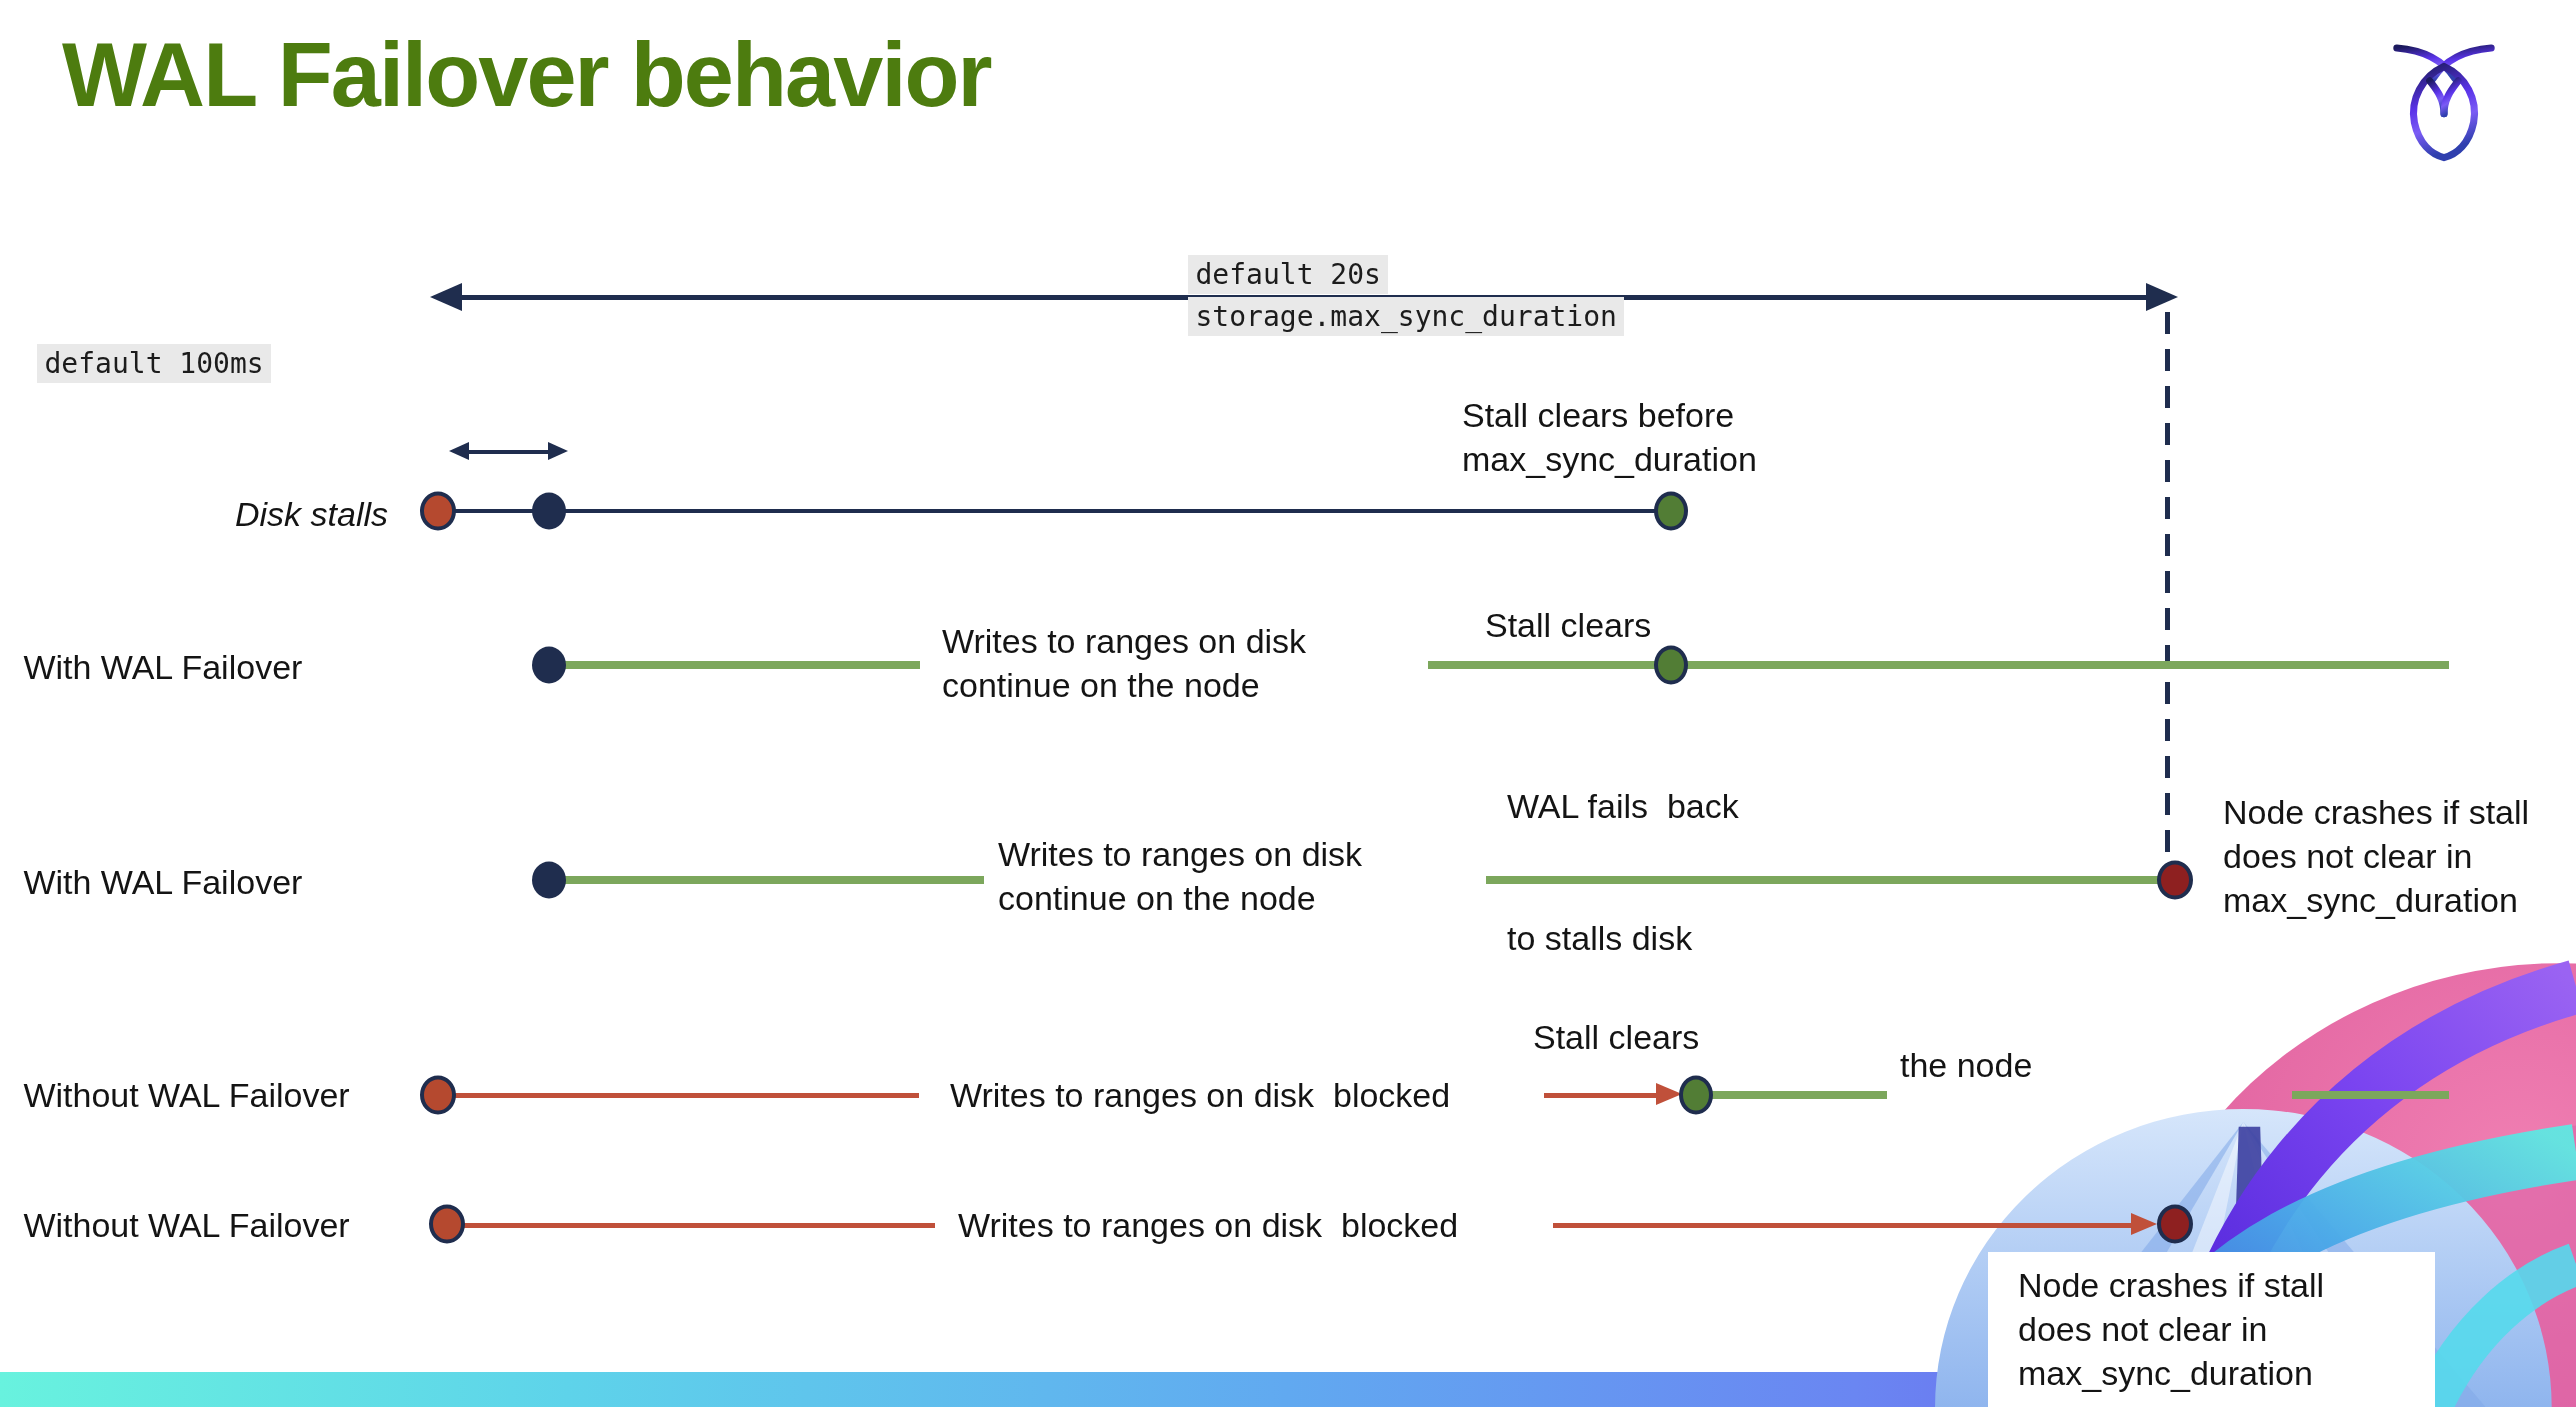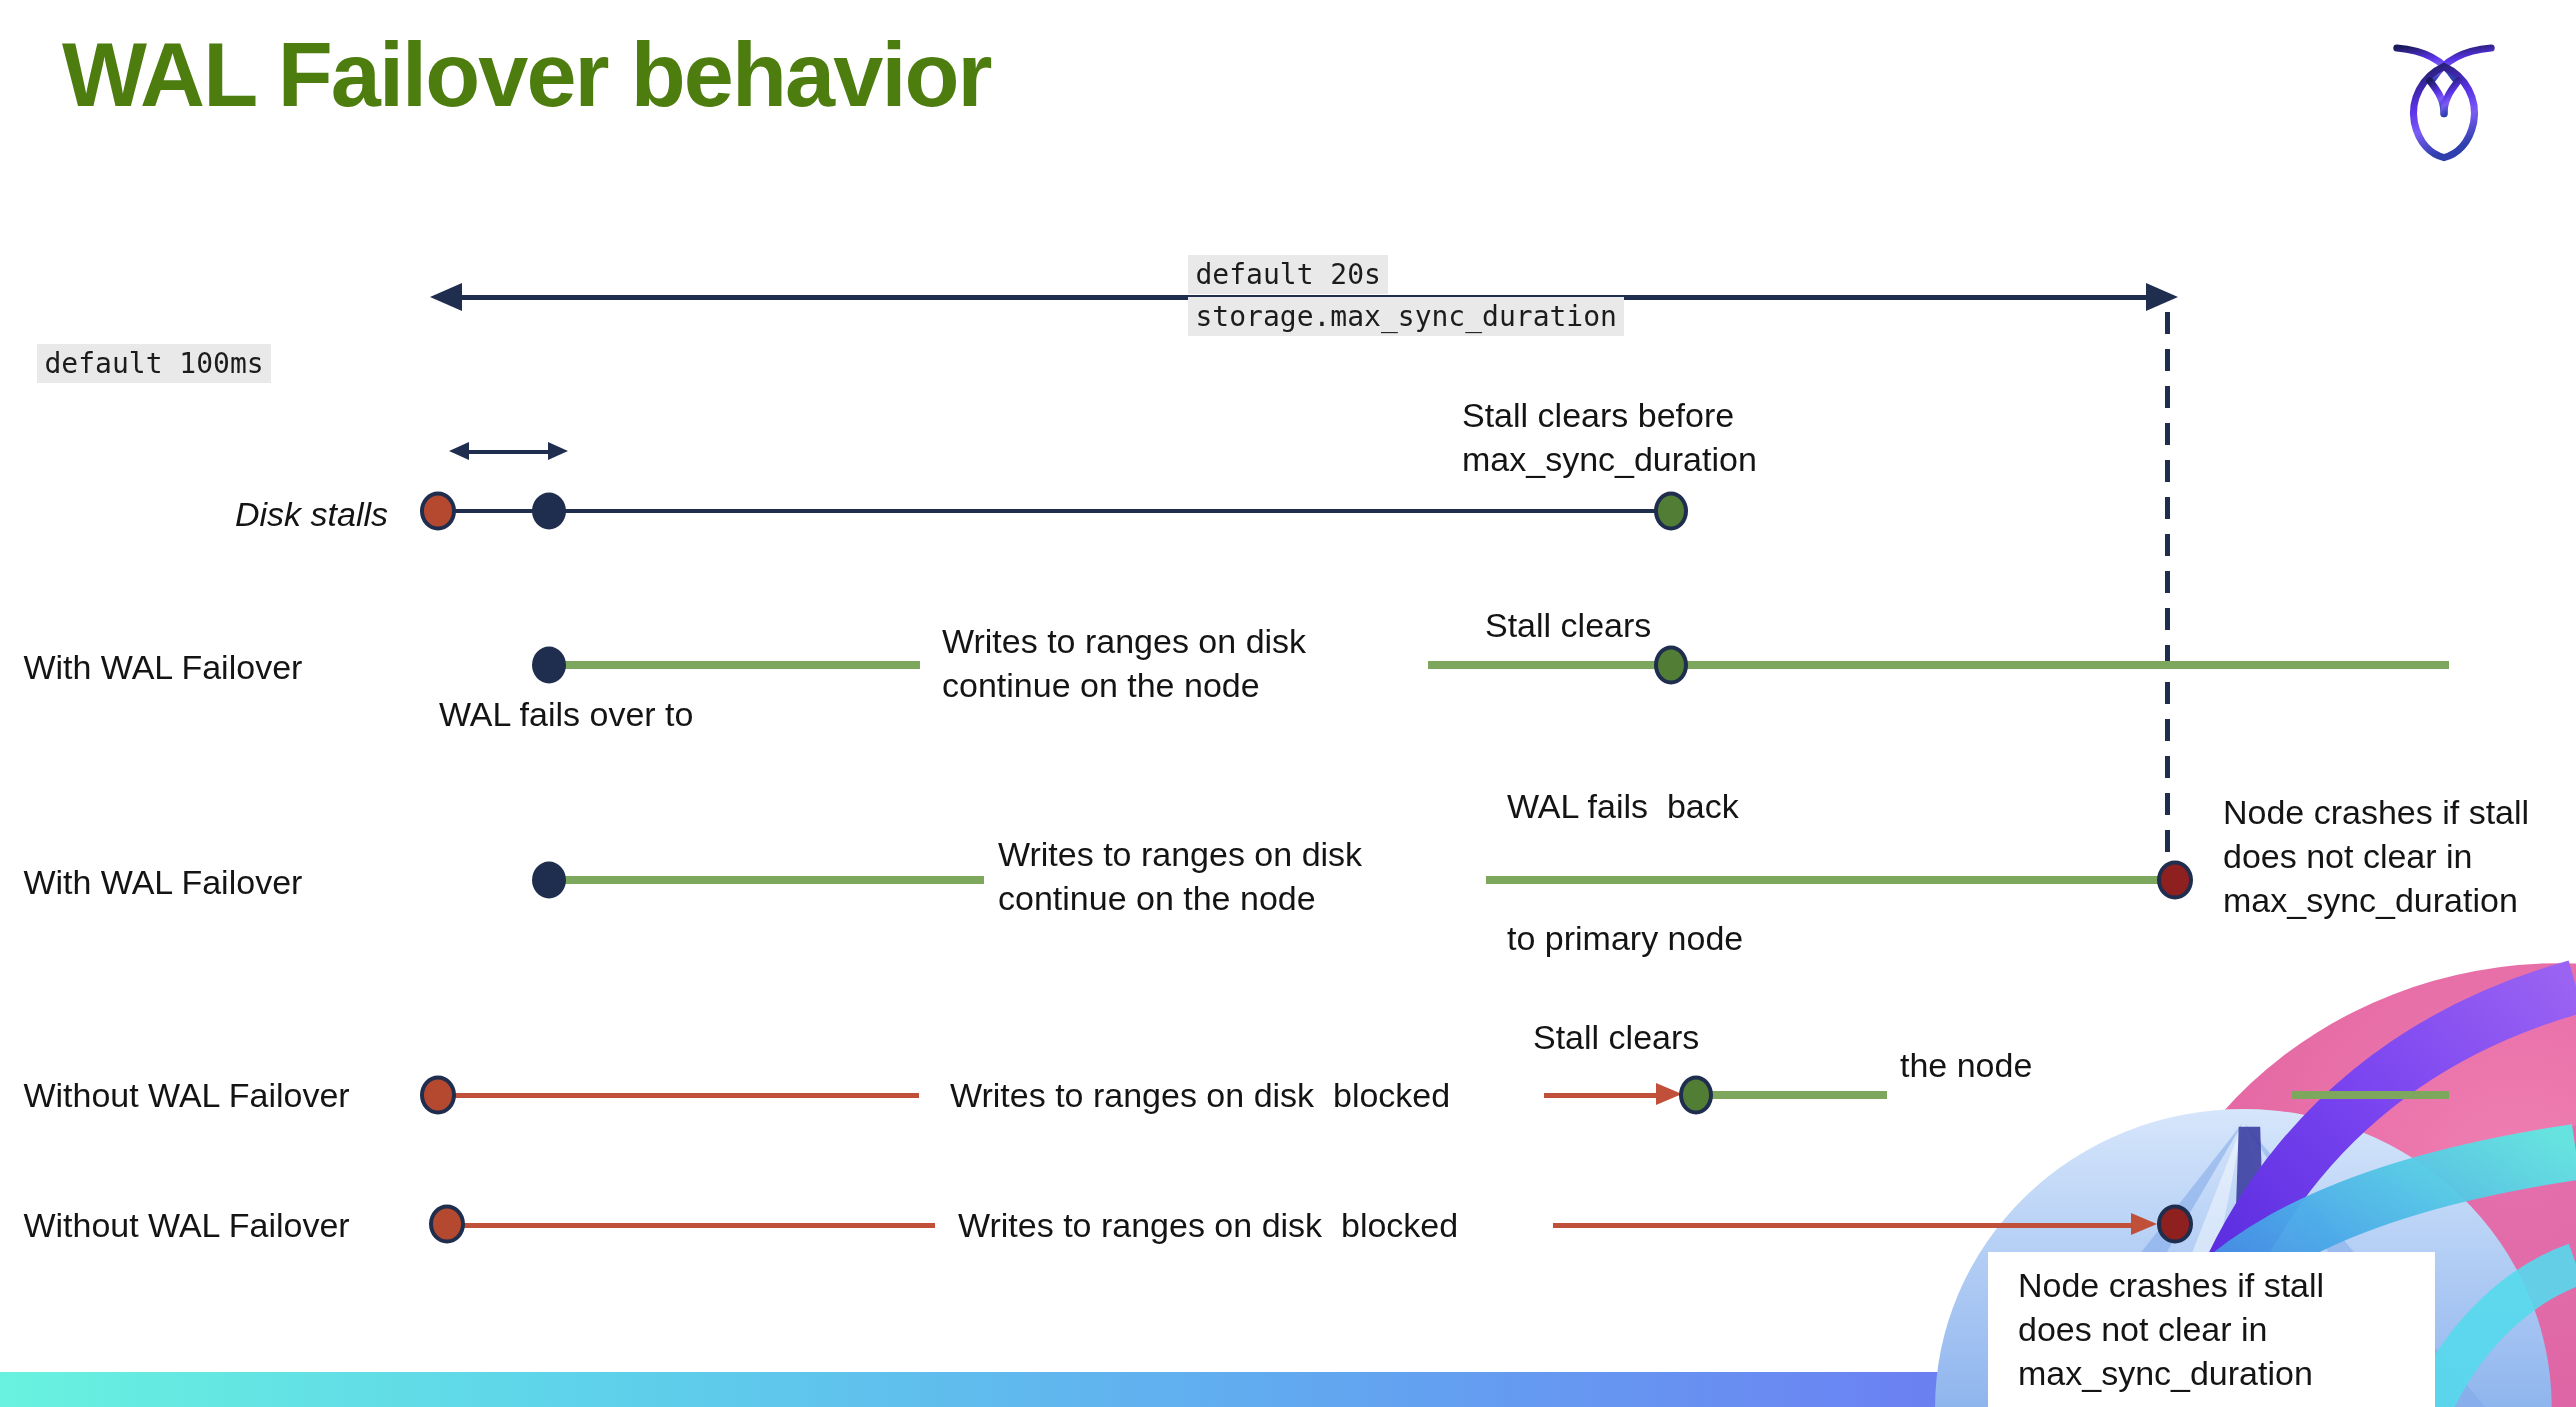--- a/index.html
+++ b/index.html
@@ -154,25 +154,24 @@
 <div class="hline green-line" style="left:561px;top:661px;width:359px;"></div>
 <div class="txt lbl center" style="left:942px;top:619px;width:421px;">
   <div>Writes to ranges on disk</div>
   <div>continue on the node</div>
 </div>
 <div class="hline green-line" style="left:1428px;top:661px;width:236px;"></div>
 <div class="dot dot-green" style="left:1671px;top:665px;"></div>
 <div class="hline green-line" style="left:1684px;top:661px;width:765px;"></div>
 <div class="txt lbl center" style="left:1485px;top:603px;width:374px;">Stall clears</div>
 <div class="txt lbl center" style="left:439px;top:692px;width:374px;">
-  <div>WAL fails over to</div>
 </div>
 <div class="txt lbl center pre" style="left:1507px;top:696px;width:374px;">
   <div class="pre">WAL fails  back</div>
-  <div>to primary node</div>
+  <div>to stalls disk</div>
 </div>
 
 <div class="txt lbl" style="left:23.4px;top:860px;">With WAL Failover</div>
 <div class="dot dot-navy" style="left:549px;top:880px;"></div>
 <div class="hline green-line" style="left:561px;top:876px;width:423px;"></div>
 <div class="txt lbl center" style="left:998px;top:832px;width:421px;">
   <div>Writes to ranges on disk</div>
   <div>continue on the node</div>
 </div>
 <div class="hline green-line" style="left:1486px;top:876px;width:673px;"></div>

